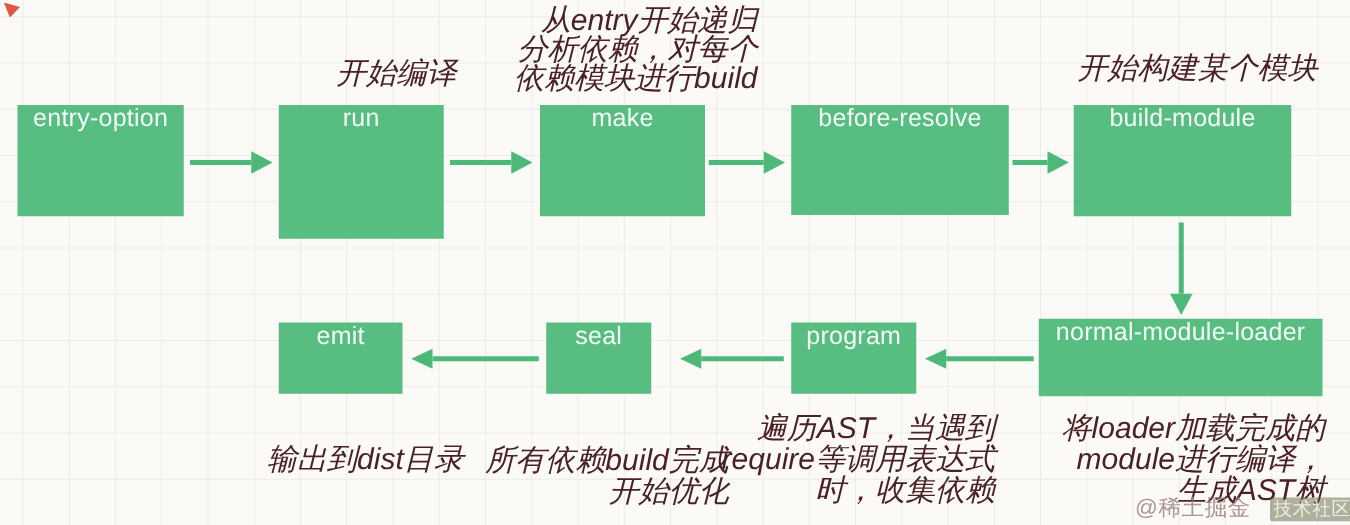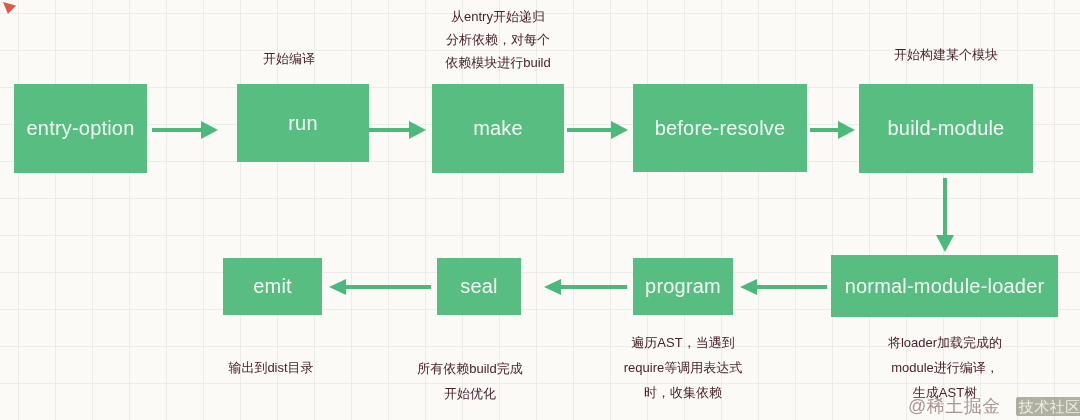--- a/index.html
+++ b/index.html
@@ -24,35 +24,35 @@
       linear-gradient(var(--grid-line) 1px, transparent 1px),
       linear-gradient(90deg, var(--grid-line) 1px, transparent 1px);
     background-size: 37px 37px;
     background-position: 18px 13px;
   }
 
   .box {
     position: absolute;
     background: var(--box-green);
     display: flex;
-    align-items: center;
     justify-content: center;
     color: var(--box-text);
     font-size: 20px;
     letter-spacing: 0.2px;
   }
 
   .caption {
     position: absolute;
     color: var(--caption-color);
-    font-size: 13px;
+    font-size: 24px;
     font-weight: 500;
     line-height: 23px;
-    text-align: center;
+    text-align: right;
     white-space: pre-line;
+    font-style: italic;
   }
   .caption.lh25 { line-height: 25px; }
 
   .arrows {
     position: absolute;
     left: 0; top: 0;
     width: 1080px; height: 420px;
     pointer-events: none;
   }
   .arrows line { stroke: var(--arrow-green); stroke-width: 4; }
@@ -122,21 +122,21 @@
     </g>
     <g>
       <line x1="431" y1="287" x2="346" y2="287"></line>
       <polygon points="346,279 329,287 346,295"></polygon>
     </g>
   </svg>
 
   <div class="box" style="left:14px; top:84px; width:133px; height:89px">
     <span>entry-option</span>
   </div>
-  <div class="box" style="left:237px; top:84px; width:132px; height:78px">
+  <div class="box" style="left:223px; top:84px; width:132px; height:107px">
     <span>run</span>
   </div>
   <div class="box" style="left:432px; top:84px; width:132px; height:89px">
     <span>make</span>
   </div>
   <div class="box" style="left:633px; top:84px; width:174px; height:88px">
     <span>before-resolve</span>
   </div>
   <div class="box" style="left:859px; top:84px; width:174px; height:89px">
     <span>build-module</span>

